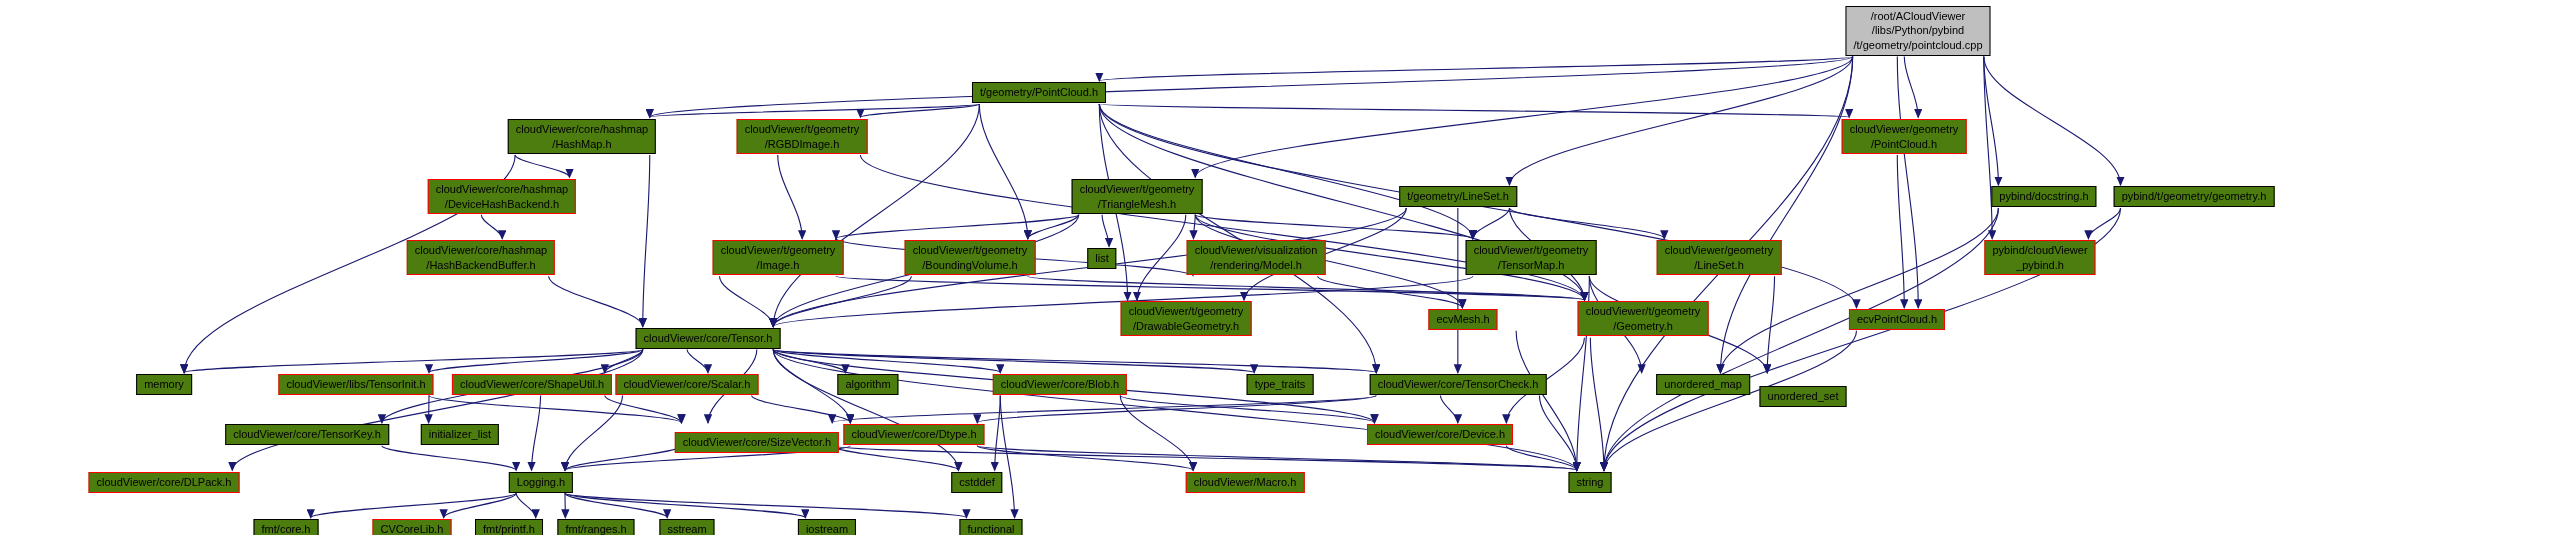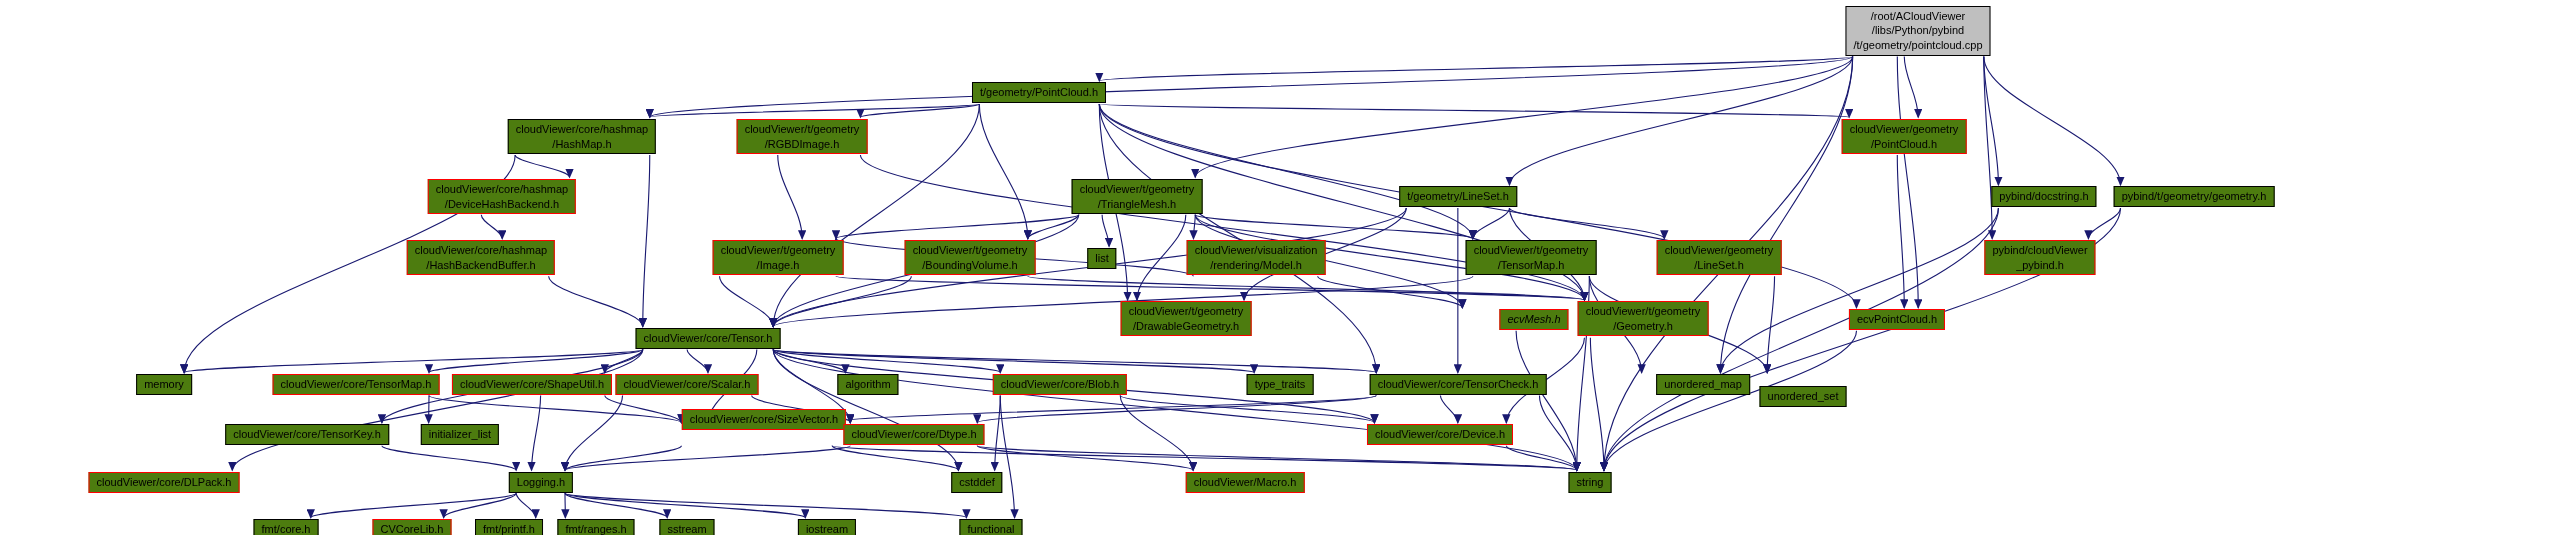--- a/index.html
+++ b/index.html
@@ -225,38 +225,38 @@
       <div class="line" data-interactable="false">/LineSet.h</div>
     </div>
     <div class="node truncated" data-interactable="true" style="border-color: rgb(255, 0, 0); left: 2040px; top: 240px;">
       <div class="line" data-interactable="false">pybind/cloudViewer</div>
       <div class="line" data-interactable="false">_pybind.h</div>
     </div>
     <div class="node truncated" data-interactable="true" style="border-color: rgb(255, 0, 0); left: 1186px; top: 301px;">
       <div class="line" data-interactable="false">cloudViewer/t/geometry</div>
       <div class="line" data-interactable="false">/DrawableGeometry.h</div>
     </div>
-    <div class="node truncated" data-interactable="true" style="border-color: rgb(255, 0, 0); left: 1534px; top: 309px; font-style: italic;">
+    <div class="node truncated" data-interactable="true" style="border-color: rgb(255, 0, 0); left: 1463px; top: 309px;">
       <div class="line" data-interactable="false">ecvMesh.h</div>
     </div>
     <div class="node truncated" data-interactable="true" style="border-color: rgb(255, 0, 0); left: 1643px; top: 301px;">
       <div class="line" data-interactable="false">cloudViewer/t/geometry</div>
       <div class="line" data-interactable="false">/Geometry.h</div>
     </div>
     <div class="node truncated" data-interactable="true" style="border-color: rgb(255, 0, 0); left: 1897px; top: 309px;">
       <div class="line" data-interactable="false">ecvPointCloud.h</div>
     </div>
     <div class="node normal" data-interactable="true" style="left: 708px; top: 328px;">
       <div class="line" data-interactable="false">cloudViewer/core/Tensor.h</div>
     </div>
     <div class="node system" data-interactable="false" style="left: 164px; top: 374px;">
       <div class="line" data-interactable="false">memory</div>
     </div>
     <div class="node truncated" data-interactable="true" style="border-color: rgb(255, 0, 0); left: 356px; top: 374px;">
-      <div class="line" data-interactable="false">cloudViewer/core/TensorMap.h</div>
+      <div class="line" data-interactable="false">cloudViewer/libs/TensorInit.h</div>
     </div>
     <div class="node truncated" data-interactable="true" style="border-color: rgb(255, 0, 0); left: 532px; top: 374px;">
       <div class="line" data-interactable="false">cloudViewer/core/ShapeUtil.h</div>
     </div>
     <div class="node truncated" data-interactable="true" style="border-color: rgb(255, 0, 0); left: 687px; top: 374px;">
       <div class="line" data-interactable="false">cloudViewer/core/Scalar.h</div>
     </div>
     <div class="node system" data-interactable="false" style="left: 868px; top: 374px;">
       <div class="line" data-interactable="false">algorithm</div>
     </div>
@@ -274,21 +274,21 @@
     </div>
     <div class="node system" data-interactable="false" style="left: 1803px; top: 386px;">
       <div class="line" data-interactable="false">unordered_set</div>
     </div>
     <div class="node normal" data-interactable="true" style="left: 307px; top: 424px;">
       <div class="line" data-interactable="false">cloudViewer/core/TensorKey.h</div>
     </div>
     <div class="node system" data-interactable="false" style="left: 460px; top: 424px;">
       <div class="line" data-interactable="false">initializer_list</div>
     </div>
-    <div class="node truncated" data-interactable="true" style="border-color: rgb(255, 0, 0); left: 757px; top: 409px; margin-left: 7px;">
+    <div class="node truncated" data-interactable="true" style="border-color: rgb(255, 0, 0); left: 757px; top: 432px;">
       <div class="line" data-interactable="false">cloudViewer/core/SizeVector.h</div>
     </div>
     <div class="node truncated" data-interactable="true" style="border-color: rgb(255, 0, 0); left: 914px; top: 424px;">
       <div class="line" data-interactable="false">cloudViewer/core/Dtype.h</div>
     </div>
     <div class="node truncated" data-interactable="true" style="border-color: rgb(255, 0, 0); left: 1440px; top: 424px;">
       <div class="line" data-interactable="false">cloudViewer/core/Device.h</div>
     </div>
     <div class="node truncated" data-interactable="true" style="border-color: rgb(255, 0, 0); left: 164px; top: 472px;">
       <div class="line" data-interactable="false">cloudViewer/core/DLPack.h</div>

